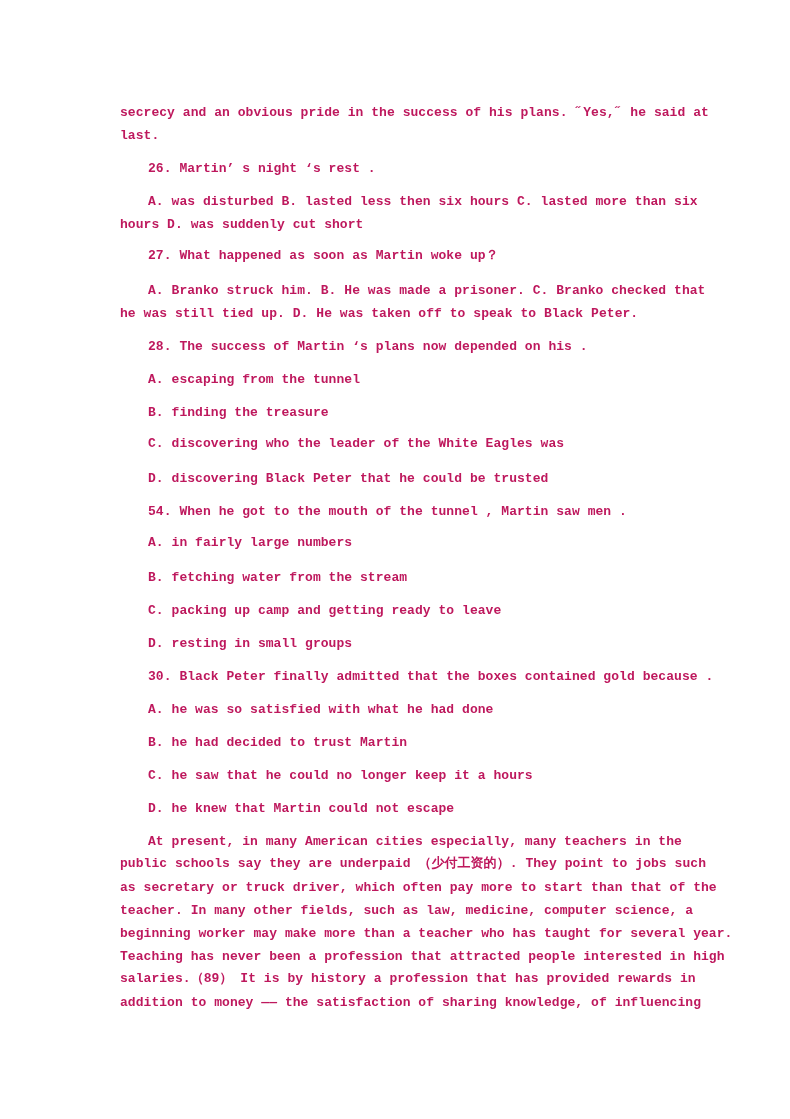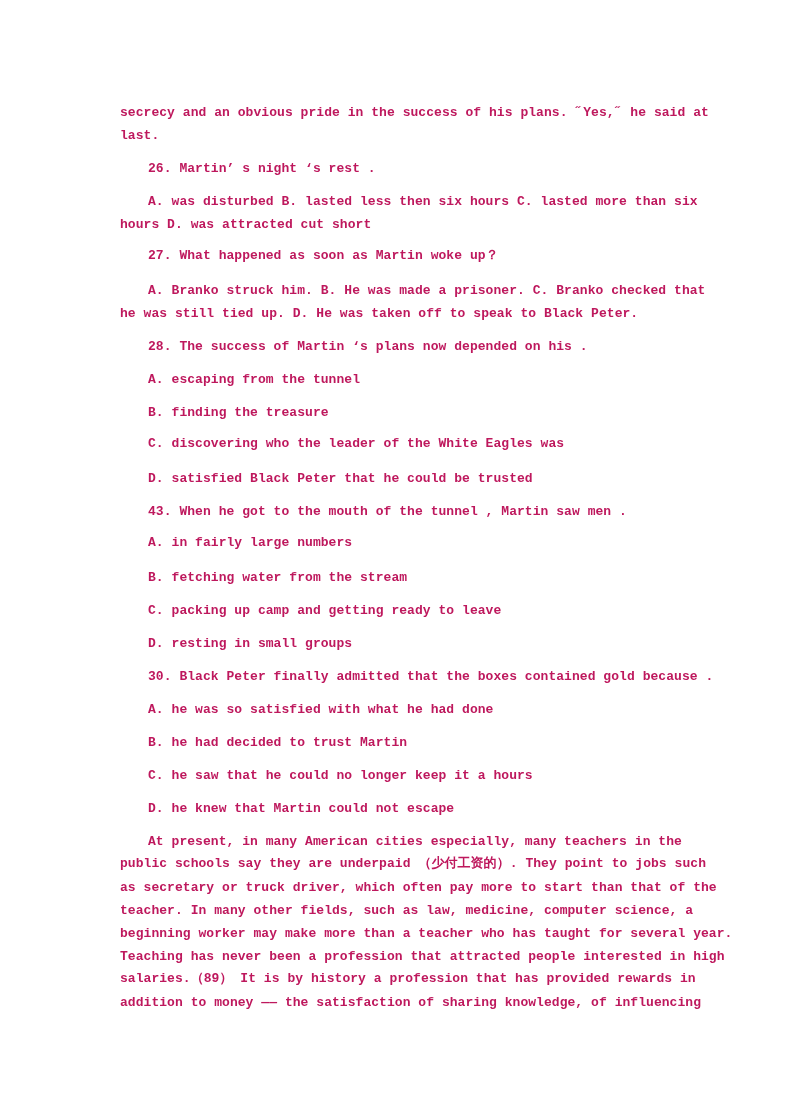--- a/index.html
+++ b/index.html
@@ -20,33 +20,33 @@
   </style>
 </head>
 <body>
 
 <div class="page">
   <div class="line" style="top:105px">secrecy and an obvious pride in the success of his plans. ˝Yes,˝ he said at</div>
   <div class="line" style="top:128px">last.</div>
 
   <div class="line indent" style="top:161px">26. Martin’ s night ‘s rest .</div>
   <div class="line indent" style="top:194px">A. was disturbed B. lasted less then six hours C. lasted more than six</div>
-  <div class="line" style="top:217px">hours D. was attracted cut short</div>
+  <div class="line" style="top:217px">hours D. was suddenly cut short</div>
 
   <div class="line indent" style="top:248px">27. What happened as soon as Martin woke up？</div>
   <div class="line indent" style="top:283px">A. Branko struck him. B. He was made a prisoner. C. Branko checked that</div>
   <div class="line" style="top:306px">he was still tied up. D. He was taken off to speak to Black Peter.</div>
 
   <div class="line indent" style="top:339px">28. The success of Martin ‘s plans now depended on his .</div>
   <div class="line indent" style="top:372px">A. escaping from the tunnel</div>
   <div class="line indent" style="top:405px">B. finding the treasure</div>
   <div class="line indent" style="top:436px">C. discovering who the leader of the White Eagles was</div>
-  <div class="line indent" style="top:471px">D. satisfied Black Peter that he could be trusted</div>
+  <div class="line indent" style="top:471px">D. discovering Black Peter that he could be trusted</div>
 
-  <div class="line indent" style="top:504px">43. When he got to the mouth of the tunnel , Martin saw men .</div>
+  <div class="line indent" style="top:504px">54. When he got to the mouth of the tunnel , Martin saw men .</div>
   <div class="line indent" style="top:535px">A. in fairly large numbers</div>
   <div class="line indent" style="top:570px">B. fetching water from the stream</div>
   <div class="line indent" style="top:603px">C. packing up camp and getting ready to leave</div>
   <div class="line indent" style="top:636px">D. resting in small groups</div>
 
   <div class="line indent" style="top:669px">30. Black Peter finally admitted that the boxes contained gold because .</div>
   <div class="line indent" style="top:702px">A. he was so satisfied with what he had done</div>
   <div class="line indent" style="top:735px">B. he had decided to trust Martin</div>
   <div class="line indent" style="top:768px">C. he saw that he could no longer keep it a hours</div>
   <div class="line indent" style="top:801px">D. he knew that Martin could not escape</div>

